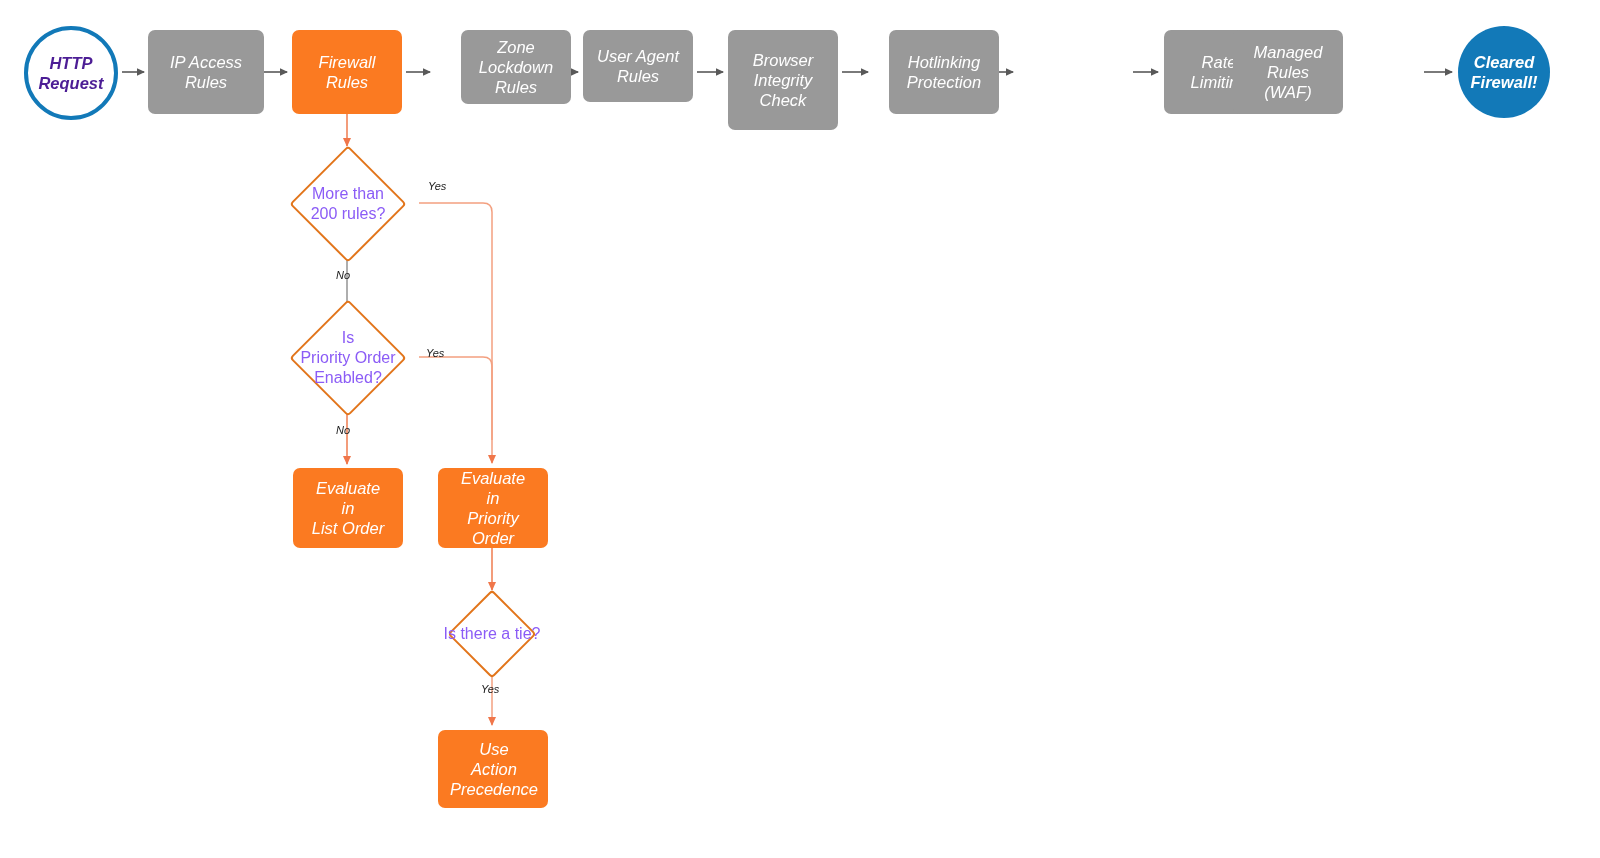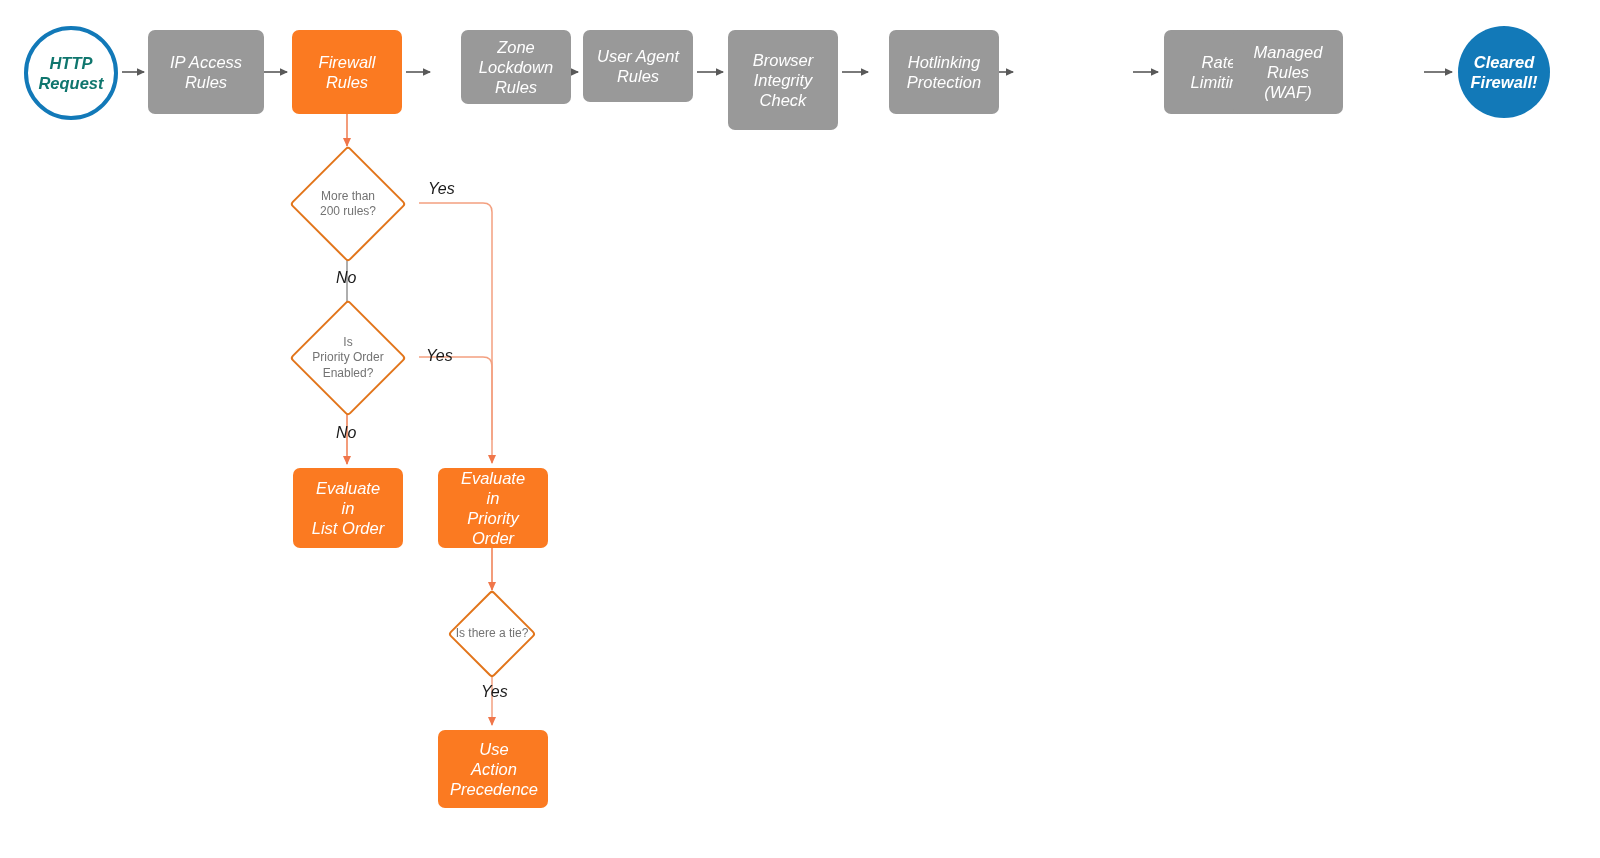--- a/index.html
+++ b/index.html
@@ -54,21 +54,21 @@
   .circle {
     border-radius: 50%;
     font-style: italic;
     font-weight: bold;
     font-size: 16.5px;
     white-space: pre-line;
   }
   .circle.start {
     background: #ffffff;
     border: 4px solid #1279b8;
-    color: #0f766e;
+    color: #4c1d95;
   }
   .circle.end {
     background: #1279b8;
     color: #ffffff;
   }
 
   
   .diamond {
     background: transparent;
   }
@@ -77,31 +77,31 @@
     left: 50%;
     top: 50%;
     border: 2px solid #e2751b;
     border-radius: 4px;
     background: #ffffff;
     transform: translate(-50%, -50%) rotate(45deg);
   }
   .diamond .dlabel {
     position: relative;
     z-index: 2;
-    color: #737373;
-    font-size: 12px;
+    color: #8b5cf6;
+    font-size: 16px;
     white-space: pre-line;
     line-height: 1.26;
   }
 
   
   .edge-label {
     position: absolute;
     font-style: italic;
-    font-size: 16px;
+    font-size: 11px;
     color: #1a1a1a;
     white-space: nowrap;
     background: transparent;
   }
 </style>
 </head>
 <body>
 
 <div id="canvas">
 

